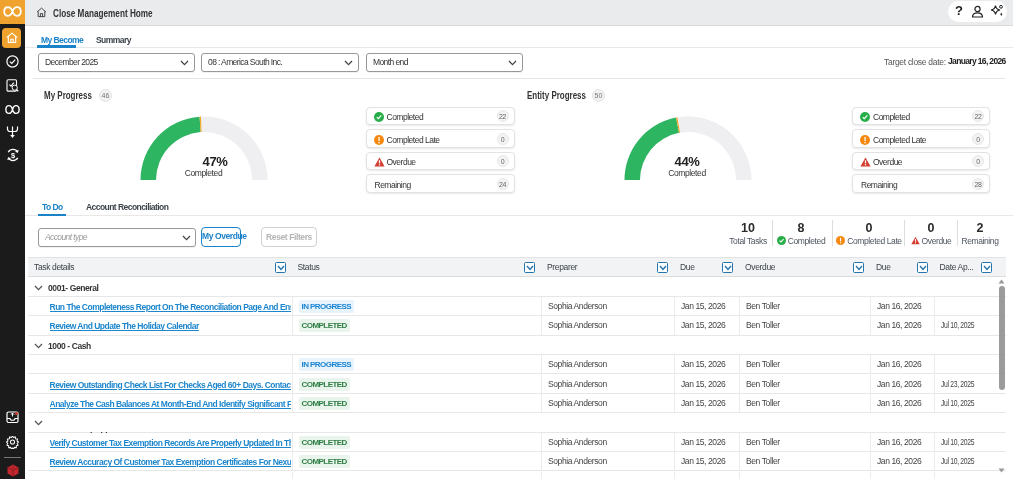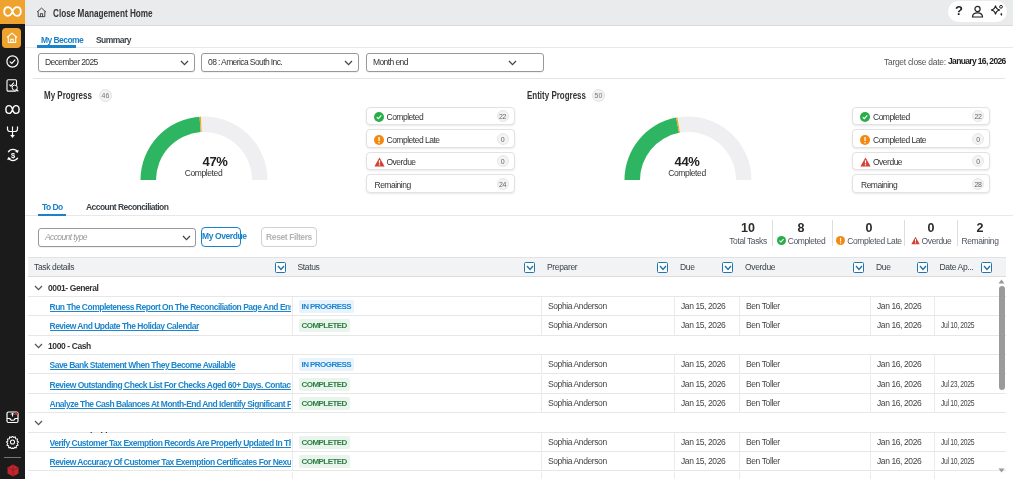--- a/index.html
+++ b/index.html
@@ -103,21 +103,21 @@
 <div class="abs" style="left:37px;top:45px;width:39px;height:2.5px;background:#1a82c9;"></div>
 <div class="abs tabgray" style="left:96px;top:35px;">Summary</div>
 <div class="sel" style="left:38px;top:53px;width:157px;">December 2025</div>
 <svg class="abs" style="left:180px;top:59.5px" width="9" height="6" viewBox="0 0 9 6">
     <path d="M1 1 L4.5 4.6 L8 1" fill="none" stroke="#454545" stroke-width="1.3"></path>
   </svg>
 <div class="sel" style="left:201px;top:53px;width:158px;">08 : America South Inc.</div>
 <svg class="abs" style="left:344px;top:59.5px" width="9" height="6" viewBox="0 0 9 6">
     <path d="M1 1 L4.5 4.6 L8 1" fill="none" stroke="#454545" stroke-width="1.3"></path>
   </svg>
-<div class="sel" style="left:366px;top:53px;width:178px;">Month end</div>
+<div class="sel" style="left:366px;top:53px;width:157px;">Month end</div>
 <svg class="abs" style="left:508px;top:59.5px" width="9" height="6" viewBox="0 0 9 6">
     <path d="M1 1 L4.5 4.6 L8 1" fill="none" stroke="#454545" stroke-width="1.3"></path>
   </svg>
 <div class="abs" style="left:884px;top:57px;font-size:8.5px;letter-spacing:-0.3px;color:#555;">Target close date:</div>
 <div class="abs" style="left:948px;top:56px;font-size:8.5px;letter-spacing:-0.65px;font-weight:bold;color:#222;">January 16, 2026</div>
 <div class="abs" style="left:33px;top:77.5px;width:972px;height:1px;background:#e5e5e5;"></div>
 <div class="abs" style="left:43.5px;top:89px;font-size:10.5px;font-weight:bold;color:#333;"><span class="nx" style="transform:scaleX(0.76)">My Progress</span></div>
 <div class="abs" style="left:99px;top:88.5px;width:13px;height:13px;border-radius:50%;background:#f2f2f2;border:1px solid #e3e3e3;font-size:7px;color:#777;text-align:center;line-height:12px;">46</div>
 <div class="abs" style="left:527px;top:89px;font-size:10.5px;font-weight:bold;color:#333;"><span class="nx" style="transform:scaleX(0.76)">Entity Progress</span></div>
 <div class="abs" style="left:592px;top:88.5px;width:13px;height:13px;border-radius:50%;background:#f2f2f2;border:1px solid #e3e3e3;font-size:7px;color:#777;text-align:center;line-height:12px;">50</div>
@@ -296,21 +296,20 @@
     <div class="cell" style="left:842px;width:63.5px;">Jan 16, 2026</div>
     <div class="cell" style="left:905.5px;width:64.5px;"><span class="nx">Jul 10, 2025</span></div>
   </div>
 <div class="row" style="top:335.7px;height:19.4px;">
     <svg style="position:absolute;left:6px;top:7px" width="9" height="6" viewBox="0 0 9 6">
       <path d="M1 1 L4.5 4.6 L8 1" fill="none" stroke="#555" stroke-width="1.3"></path>
     </svg>
     <div class="abs grp" style="left:20px;top:5.5px;">1000 - Cash</div>
   </div>
 <div class="row" style="top:355.1px;height:19.4px;">
-    <div class="abs link" style="left:21.5px;top:5px;width:241px;overflow:hidden;">Save Bank Statement When They Become Available</div>
     <div class="cell" style="left:263.5px;width:249.5px;"><span class="chip ip">IN PROGRESS</span></div>
     <div class="cell" style="left:513px;width:133px;">Sophia Anderson</div>
     <div class="cell" style="left:646px;width:65px;">Jan 15, 2026</div>
     <div class="cell" style="left:711px;width:131px;">Ben Toller</div>
     <div class="cell" style="left:842px;width:63.5px;">Jan 16, 2026</div>
     <div class="cell" style="left:905.5px;width:64.5px;"><span class="nx"></span></div>
   </div>
 <div class="row" style="top:374.5px;height:19.4px;">
     <div class="abs link" style="left:21.5px;top:5px;width:241px;overflow:hidden;">Review Outstanding Check List For Checks Aged 60+ Days. Contact Vendors About</div>
     <div class="cell" style="left:263.5px;width:249.5px;"><span class="chip co">COMPLETED</span></div>

